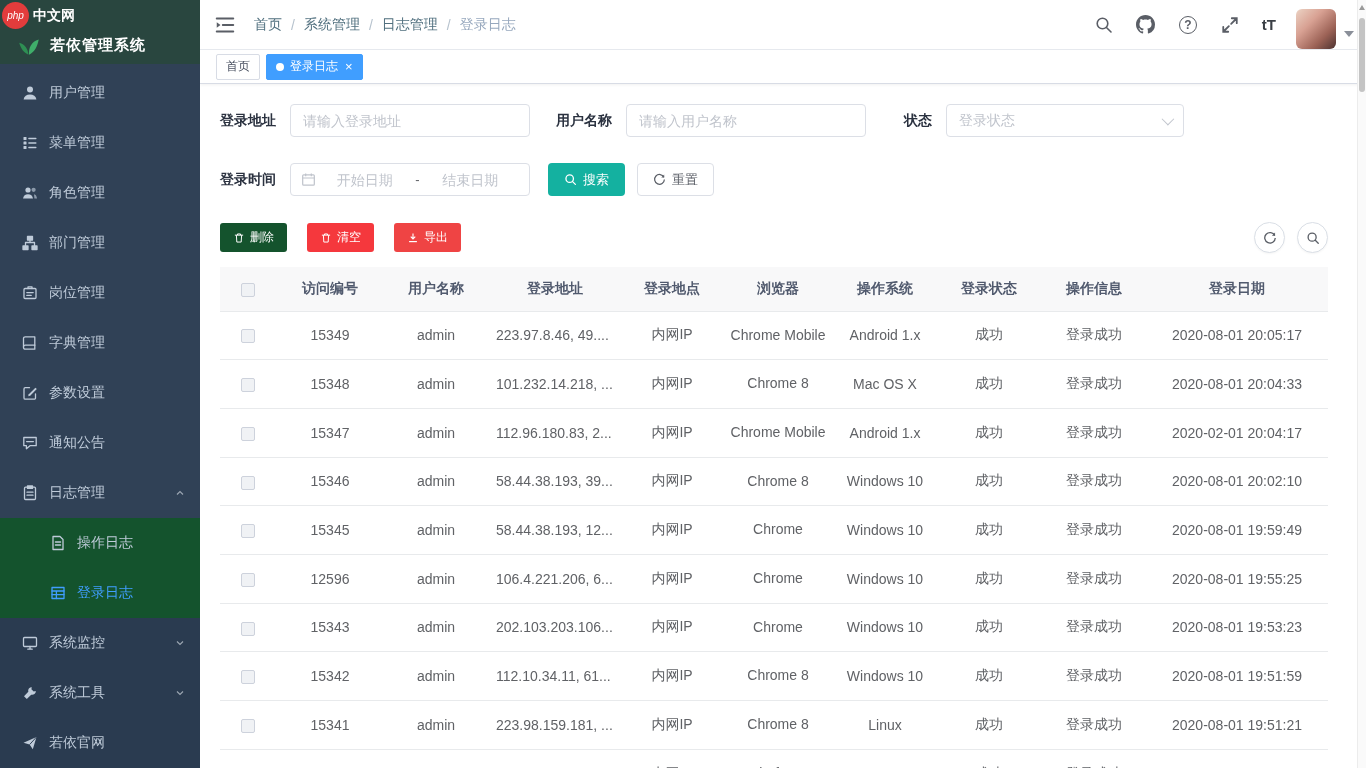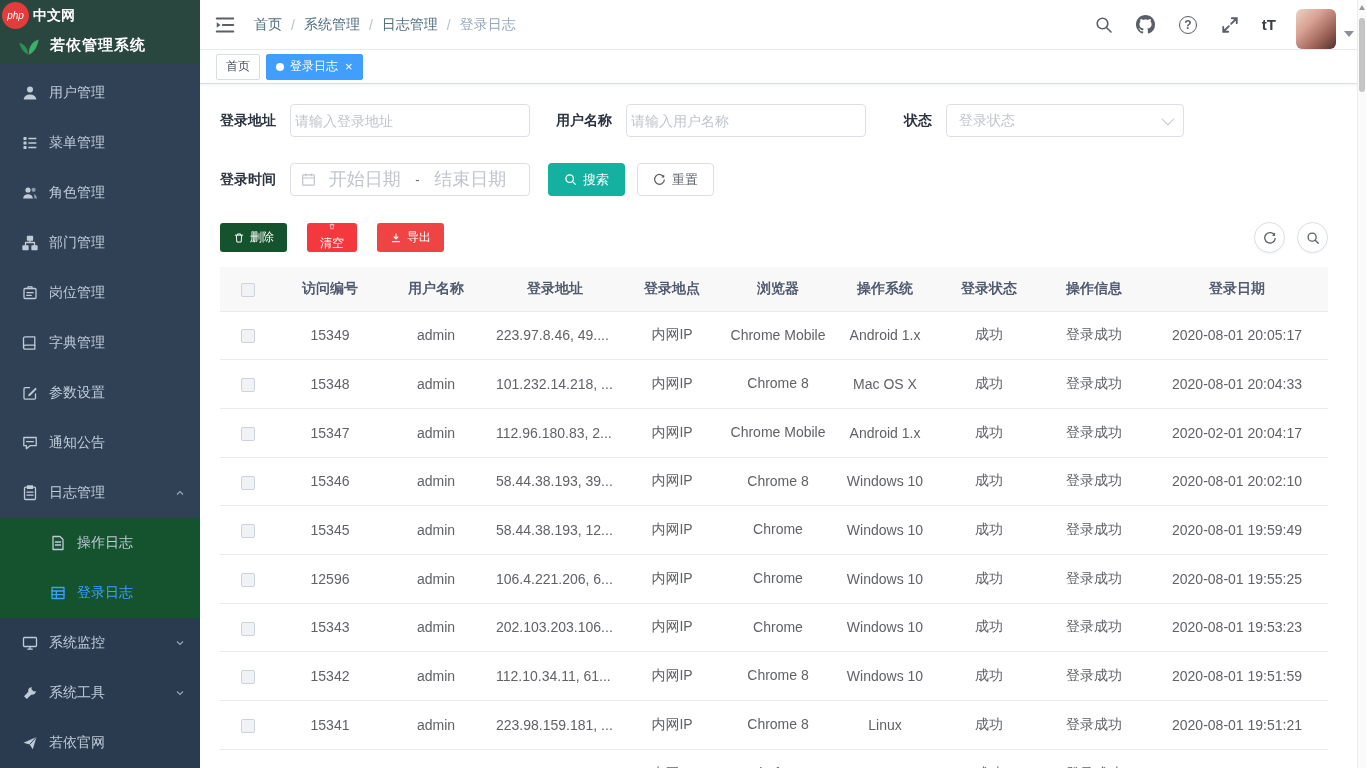--- a/index.html
+++ b/index.html
@@ -58,50 +58,50 @@
   .tag.active { background:#409eff; border-color:#409eff; color:#fff; }
   .tag .dot { width:8px; height:8px; border-radius:50%; background:#fff; margin-right:6px; }
   .tag .close { margin-left:7px; font-size:13px; line-height:1; }
 
   .content { padding:20px 38px 0 20px; }
 
   .form-row { display:flex; align-items:center; margin-bottom:26px; }
   .form-item { display:flex; align-items:center; margin-right:26px; }
   .form-label { font-size:14px; font-weight:700; color:#2b3240; margin-right:14px; white-space:nowrap; }
   .text-input { width:240px; height:33px; border:1px solid #dcdfe6; border-radius:4px;
-    padding:0 4px; font-size:14px; color:#606266; outline:none;
+    padding:0 12px; font-size:14px; color:#606266; outline:none;
     font-family:"Liberation Sans","DejaVu Sans",sans-serif; }
   .text-input::placeholder { color:#c0c4cc; }
   .select-box { width:238px; height:33px; border:1px solid #dcdfe6; border-radius:4px;
     display:flex; align-items:center; padding:0 12px; cursor:pointer; }
   .select-box .ph { font-size:14px; color:#c0c4cc; }
   .chevron { margin-left:auto; width:9px; height:9px; border-right:1.6px solid #c0c4cc;
     border-bottom:1.6px solid #c0c4cc; transform:rotate(45deg) translateY(-2px); }
   .date-range { width:240px; height:33px; border:1px solid #dcdfe6; border-radius:4px;
     display:flex; align-items:center; padding:0 10px; }
   .date-range svg { width:15px; height:15px; color:#c0c4cc; flex-shrink:0; }
   .date-range input { border:none; outline:none; width:0; flex:1; text-align:center;
-    font-size:18px; color:#7f1d1d; font-family:"Liberation Sans","DejaVu Sans",sans-serif; }
+    font-size:14px; color:#7f1d1d; font-family:"Liberation Sans","DejaVu Sans",sans-serif; }
   .date-range input::placeholder { color:#c0c4cc; }
   .date-sep { color:#606266; font-size:13px; margin:0 2px; }
 
   .btn { height:33px; padding:0 15px; border-radius:4px; border:1px solid transparent;
     display:inline-flex; align-items:center; gap:6px; font-size:13px; cursor:pointer;
     font-family:inherit; }
   .btn svg { width:13px; height:13px; }
   .btn-search { background:#14b1a0; color:#fff; margin-left:18px; }
   .btn-reset { background:#fff; border-color:#dcdfe6; color:#5a5e66; margin-left:12px; }
 
   .toolbar { display:flex; align-items:center; margin-bottom:14px; }
   .btn-mini { height:29px; padding:0 13px; border-radius:3px; border:none; color:#fff;
     display:inline-flex; align-items:center; gap:5px; font-size:12px; cursor:pointer; margin-right:20px;
     font-family:inherit; }
   .btn-mini svg { width:12px; height:12px; }
   .btn-delete { background:#14532d; cursor:not-allowed; }
-  .btn-clear { background:#f5383d;flex-direction:column; }
+  .btn-clear { background:#f5383d; }
   .btn-export { background:#ef4444; }
   .circle-btn { width:31px; height:31px; border-radius:50%; border:1px solid #dadfe6;
     background:#fff; color:#5a5e66; display:flex; align-items:center; justify-content:center;
     cursor:pointer; margin-left:12px; box-shadow:0 1px 2px rgba(0,0,0,.04); }
   .circle-btn svg { width:14px; height:14px; }
   .toolbar .spacer { margin-left:auto; }
 
   table.data-table { width:100%; border-collapse:collapse; table-layout:fixed;
     font-size:14px; color:#606266; }
   .data-table thead th { background:#f8f8f9; color:#515a6e; font-weight:700;

